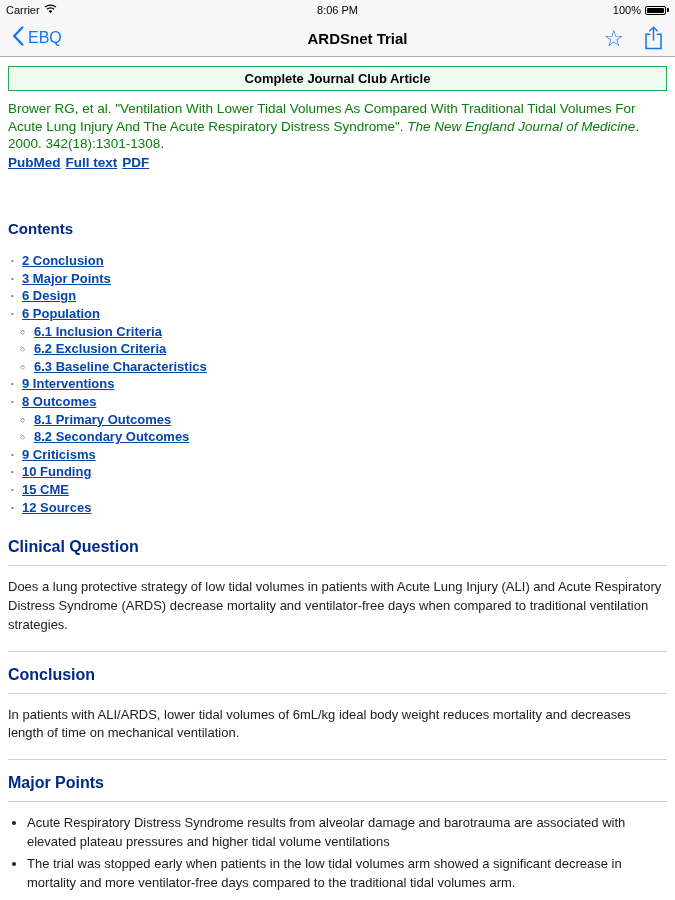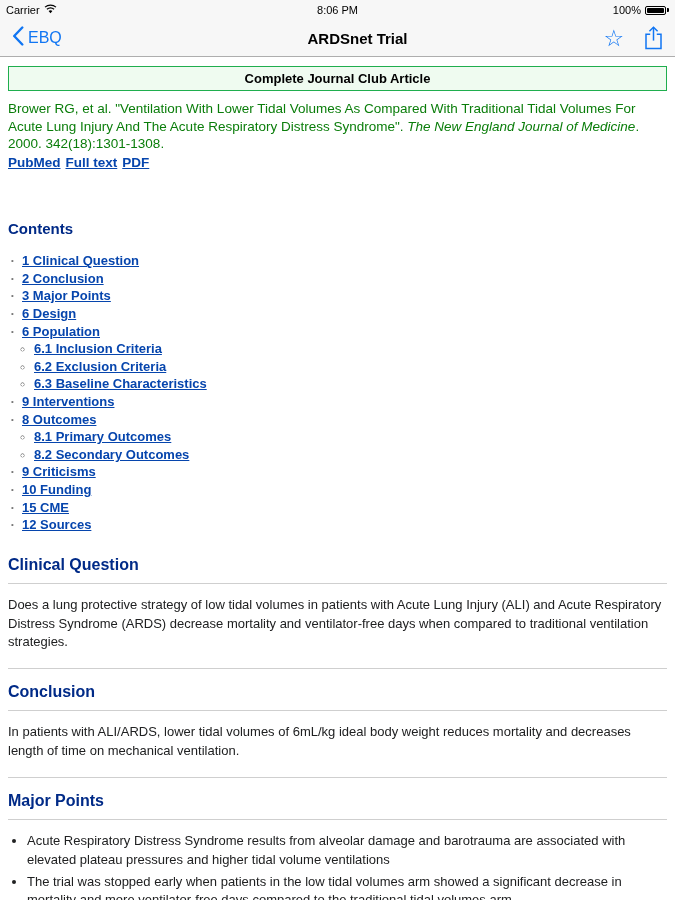--- a/index.html
+++ b/index.html
@@ -125,21 +125,20 @@
 
     <div class="banner">Complete Journal Club Article</div>
 
     <p class="citation"><span>Brower RG, et al. "Ventilation With Lower Tidal Volumes As Compared With Traditional Tidal Volumes For Acute Lung Injury And The Acute Respiratory Distress Syndrome". </span><span class="journal">The New England Journal of Medicine</span><span>. 2000. 342(18):1301-1308.</span></p>
 
     <p class="cite-links" id="cite-links"><a href="#">PubMed</a><a href="#">Full text</a><a href="#">PDF</a></p>
 
     <h2 class="contents-heading">Contents</h2>
 
     <ul class="toc" id="toc">
-        <li class="lvl1"><a href="#">1 Clinical Question</a></li>
         <li class="lvl1"><a href="#">2 Conclusion</a></li>
         <li class="lvl1"><a href="#">3 Major Points</a></li>
         <li class="lvl1"><a href="#">6 Design</a></li>
         <li class="lvl1"><a href="#">6 Population</a></li>
         <li class="lvl2"><a href="#">6.1 Inclusion Criteria</a></li>
         <li class="lvl2"><a href="#">6.2 Exclusion Criteria</a></li>
         <li class="lvl2"><a href="#">6.3 Baseline Characteristics</a></li>
         <li class="lvl1"><a href="#">9 Interventions</a></li>
         <li class="lvl1"><a href="#">8 Outcomes</a></li>
         <li class="lvl2"><a href="#">8.1 Primary Outcomes</a></li>

